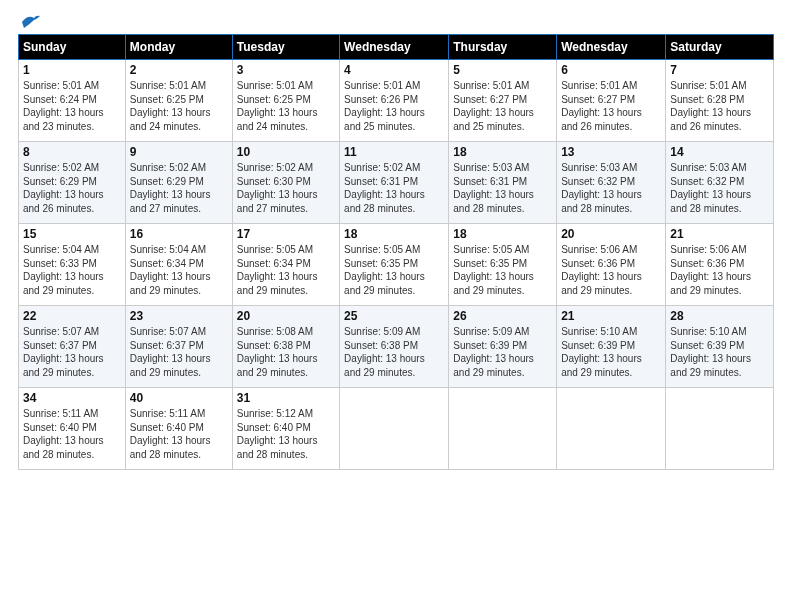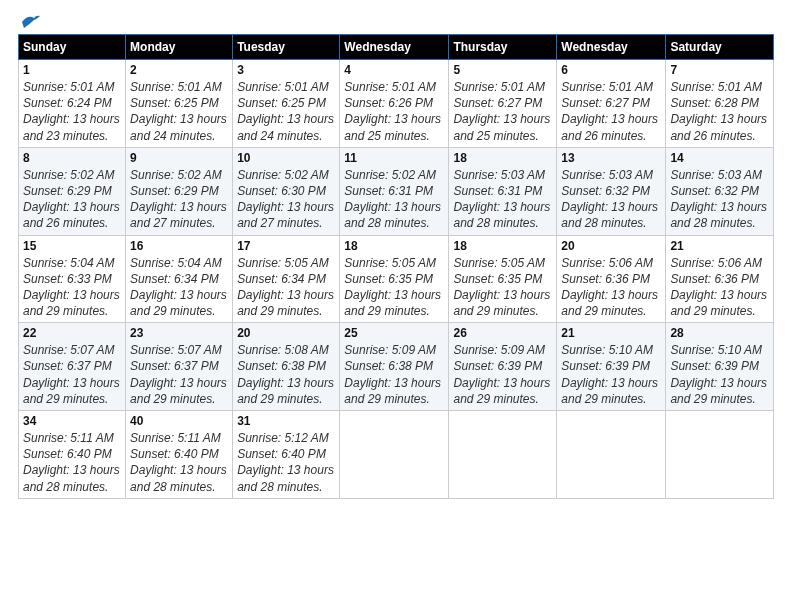--- a/index.html
+++ b/index.html
@@ -68,24 +68,23 @@
       background-color: #fff;
     }
     .day-number {
       font-size: 12px;
       font-weight: bold;
       color: #111;
       display: block;
       margin-bottom: 2px;
     }
     .day-info {
-      font-size: 12px;
+      font-size: 10px;
       line-height: 1.35;
       color: #333;
-      font-style: italic;
     }
     .empty-cell {
       background-color: #fff !important;
     }
   </style>
 </head>
 <body>
 
 <div class="page">
   <div class="header-area">

